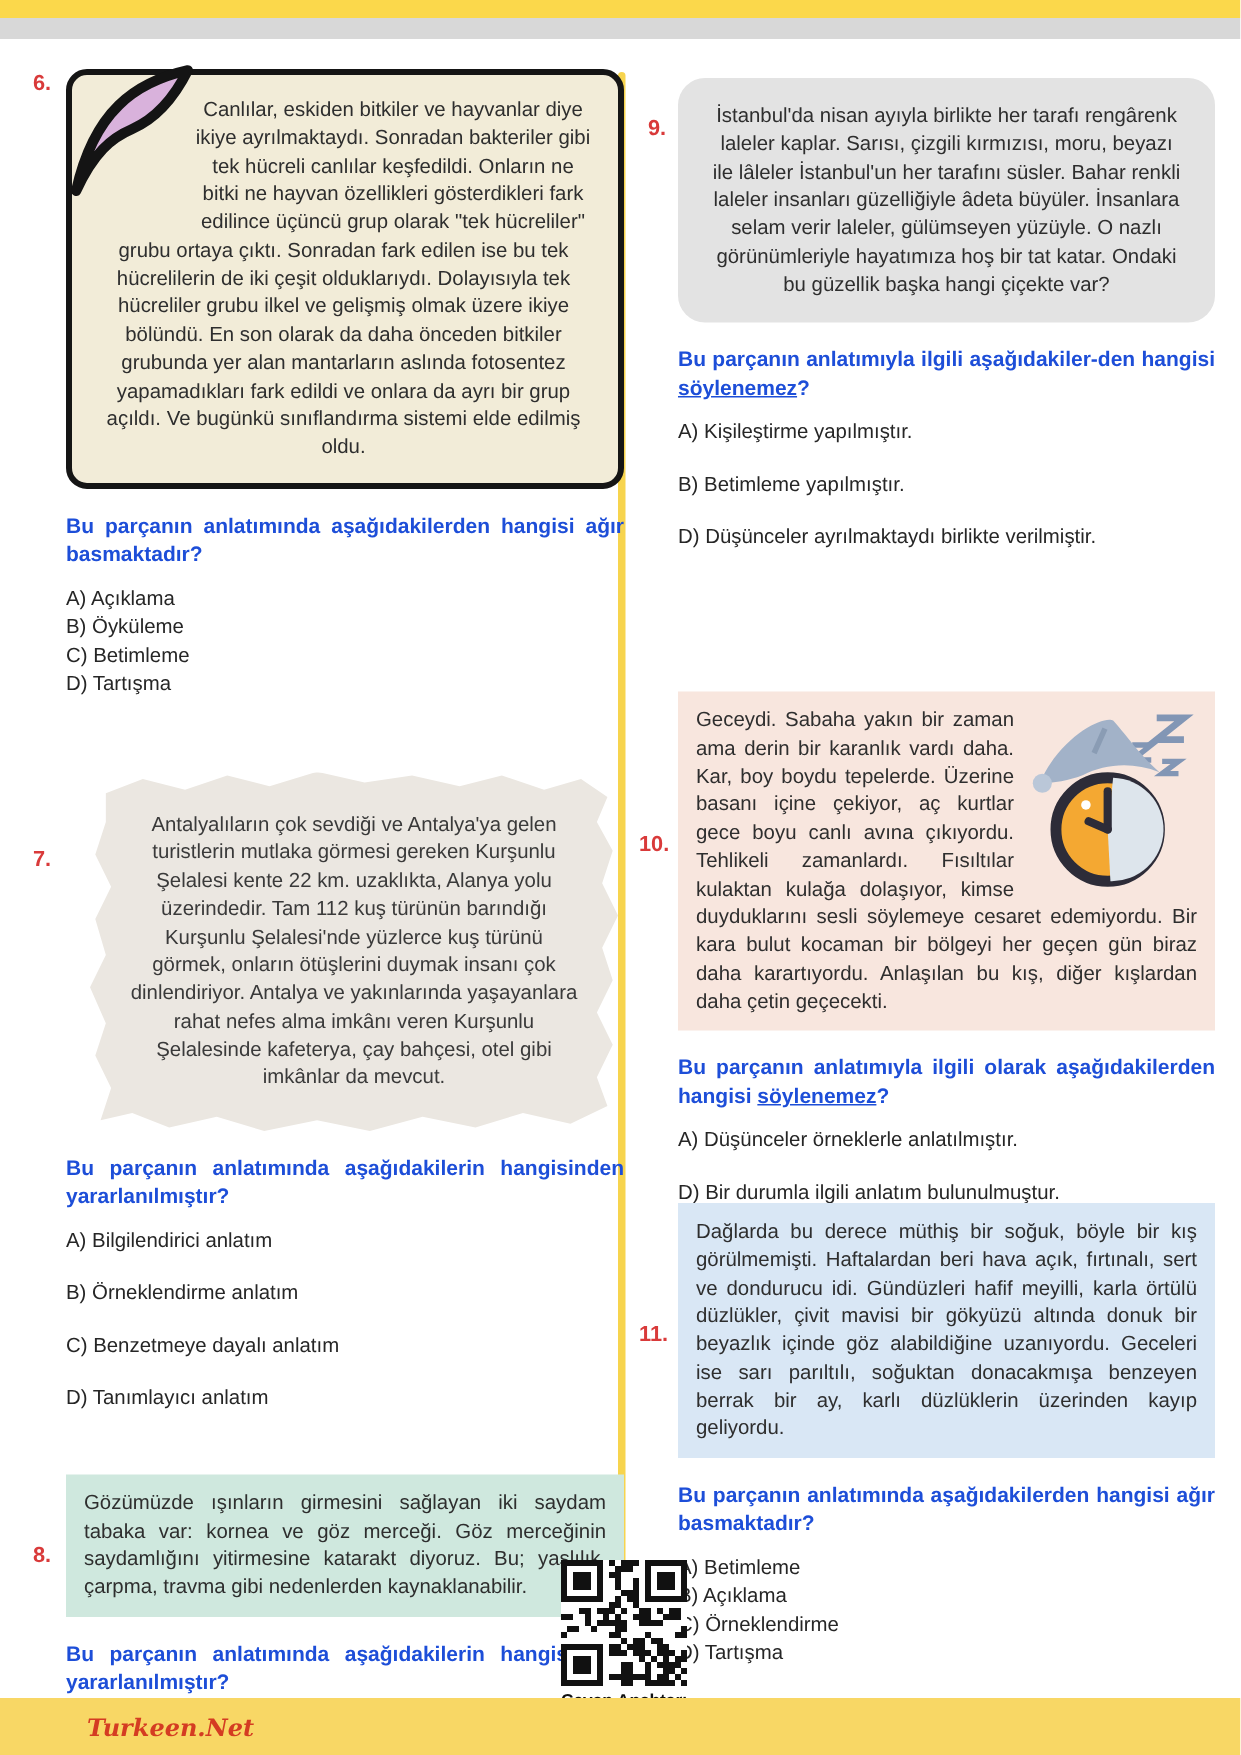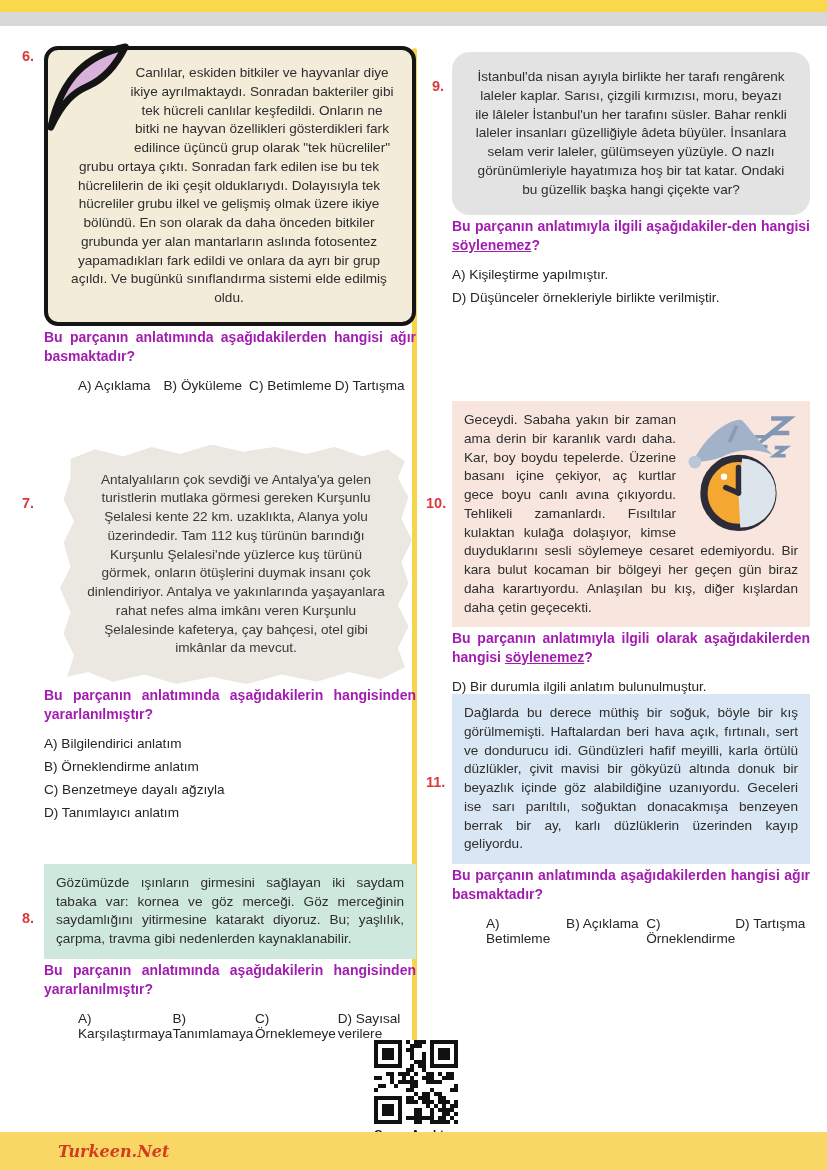--- a/index.html
+++ b/index.html
@@ -19,24 +19,24 @@
   
   .col { position:absolute; top:26px; }
   .col-left  { left:24px;  width:392px; }
   .col-right { left:432px; width:378px; }
 
   .q { position:relative; padding-left:20px; }
   .qnum { position:absolute; left:0; top:2px; font-weight:bold; font-size:14.5px; color:#d93a3a; }
   .qnum-flush { left:-2px; }
 
   .passage { font-size:13.6px; line-height:1.38; color:#2e2e2e; }
-  .stem { font-weight:bold; font-size:14px; line-height:1.35; color:#a21caf; text-align:justify; margin-top:2px; }
+  .stem { font-weight:bold; font-size:14px; line-height:1.35; color:#1d4ed8; text-align:justify; margin-top:15px; }
   .stem .u { text-decoration:underline; }
-  .opts-grid { display:grid; grid-template-columns:1fr 1fr 1fr 1fr; row-gap:4px; margin-top:12px; font-size:13.6px; width:92%;margin-left:34px; }
-  .opts-col  { display:flex; flex-direction:column; row-gap:8px; margin-top:12px; font-size:13.6px; }
+  .opts-grid { display:grid; grid-template-columns:1fr; row-gap:4px; margin-top:12px; font-size:13.6px; width:92%; }
+  .opts-col  { display:flex; flex-direction:column; row-gap:20px; margin-top:12px; font-size:13.6px; }
 
   
   .box6 { position:relative; background:#f2ecd8; border:4px solid #151515; border-radius:14px; padding:14px 16px 14px 14px; text-align:center; margin-top:20px; }
   .curl-svg { position:absolute; left:-9px; top:-9px; width:98px; height:98px; }
   .curl-float { float:left; width:66px; height:92px; }
 
   
   .torn7 { background:#ebe7e1; color:#3a3a3a; text-align:center; padding:26px 24px; margin:52px 4px 0 16px;
     clip-path:polygon(3% 6%,10% 2%,18% 5%,26% 1%,34% 4%,43% 0%,52% 3%,61% 1%,70% 4%,78% 1%,86% 5%,93% 2%,98% 7%,96% 14%,99% 22%,97% 31%,100% 40%,97% 49%,99% 58%,96% 67%,99% 76%,96% 85%,98% 93%,91% 98%,82% 95%,73% 99%,63% 96%,53% 100%,43% 97%,33% 100%,24% 96%,15% 99%,8% 95%,2% 97%,4% 88%,1% 79%,3% 70%,0% 60%,3% 51%,1% 41%,4% 32%,1% 23%,3% 14%);
   }
@@ -88,21 +88,21 @@
 
   <div class="q" style="margin-top:6px;">
     <div class="qnum qnum-flush" style="top:50px;">7.</div>
     <div class="torn7 passage">
       <span>Antalyalıların çok sevdiği ve Antalya'ya gelen turistlerin mutlaka görmesi gereken Kurşunlu Şelalesi kente 22 km. uzaklıkta, Alanya yolu üzerindedir. Tam 112 kuş türünün barındığı Kurşunlu Şelalesi'nde yüzlerce kuş türünü görmek, onların ötüşlerini duymak insanı çok dinlendiriyor. Antalya ve yakınlarında yaşayanlara rahat nefes alma imkânı veren Kurşunlu Şelalesinde kafeterya, çay bahçesi, otel gibi imkânlar da mevcut.</span>
     </div>
     <p class="stem"><span>Bu parçanın anlatımında aşağıdakilerin hangisinden yararlanılmıştır?</span><span class="u"></span><span></span></p>
     <div class="opts-col">
       <span>A) Bilgilendirici anlatım</span>
       <span>B) Örneklendirme anlatım</span>
-      <span>C) Benzetmeye dayalı ağzıyla</span>
+      <span>C) Benzetmeye dayalı anlatım</span>
       <span>D) Tanımlayıcı anlatım</span>
     </div>
   </div>
 
   <div class="q">
     <div class="qnum qnum-flush" style="top:46px;">8.</div>
     <div class="panel panel8 passage">
       <span>Gözümüzde ışınların girmesini sağlayan iki saydam tabaka var: kornea ve göz merceği. Göz merceğinin saydamlığını yitirmesine katarakt diyoruz. Bu; yaşlılık, çarpma, travma gibi nedenlerden kaynaklanabilir.</span>
     </div>
     <p class="stem"><span>Bu parçanın anlatımında aşağıdakilerin hangisinden yararlanılmıştır?</span><span class="u"></span><span></span></p>
@@ -118,21 +118,22 @@
 <div class="col col-right">
 
   <div class="q">
     <div class="qnum" style="top:26px;">9.</div>
     <div class="panel9 passage">
       <span>İstanbul'da nisan ayıyla birlikte her tarafı rengârenk laleler kaplar. Sarısı, çizgili kırmızısı, moru, beyazı ile lâleler İstanbul'un her tarafını süsler. Bahar renkli laleler insanları güzelliğiyle âdeta büyüler. İnsanlara selam verir laleler, gülümseyen yüzüyle. O nazlı görünümleriyle hayatımıza hoş bir tat katar. Ondaki bu güzellik başka hangi çiçekte var?</span>
     </div>
     <p class="stem"><span>Bu parçanın anlatımıyla ilgili aşağıdakiler-den hangisi </span><span class="u">söylenemez</span><span>?</span></p>
     <div class="opts-col">
       <span>A) Kişileştirme yapılmıştır.</span>
-      <span>D) Düşünceler örnekleriyle birlikte verilmiştir.</span>
+      <span>B) Betimleme yapılmıştır.</span>
+      <span>D) Düşünceler ayrılmaktaydı birlikte verilmiştir.</span>
     </div>
   </div>
 
   <div class="q">
     <div class="qnum" style="top:94px; left:-6px;">10.</div>
     <div class="panel panel10 passage">
       <svg class="clock-art" viewBox="0 0 130 140">
         <g stroke="#8296b5" stroke-width="5" fill="none">
           <path d="M96,10 H116 L96,26 H116"></path>
           <path d="M78,30 H92 L78,41 H92" stroke-width="4"></path>
@@ -146,20 +147,21 @@
           <path d="M60,92 L46,86"></path>
         </g>
         <path d="M10,58 C26,22 58,8 64,12 C70,18 84,38 98,50 C78,42 58,44 42,52 C32,56 20,58 10,58 Z" fill="#a2b2c8"></path>
         <path d="M58,18 L50,36" stroke="#8a9cb4" stroke-width="4" fill="none"></path>
         <circle cx="12" cy="58" r="7" fill="#bac7d8"></circle>
       </svg>
       <span>Geceydi. Sabaha yakın bir zaman ama derin bir karanlık vardı daha. Kar, boy boydu tepelerde. Üzerine basanı içine çekiyor, aç kurtlar gece boyu canlı avına çıkıyordu. Tehlikeli zamanlardı. Fısıltılar kulaktan kulağa dolaşıyor, kimse duyduklarını sesli söylemeye cesaret edemiyordu. Bir kara bulut kocaman bir bölgeyi her geçen gün biraz daha karartıyordu. Anlaşılan bu kış, diğer kışlardan daha çetin geçecekti.</span>
     </div>
     <p class="stem"><span>Bu parçanın anlatımıyla ilgili olarak aşağıdakilerden hangisi </span><span class="u">söylenemez</span><span>?</span></p>
     <div class="opts-col">
+      <span>A) Düşünceler örneklerle anlatılmıştır.</span>
       <span>D) Bir durumla ilgili anlatım bulunulmuştur.</span>
     </div>
   </div>
 
   <div class="q">
     <div class="qnum" style="top:80px; left:-6px;">11.</div>
     <div class="panel panel11 passage">
       <span>Dağlarda bu derece müthiş bir soğuk, böyle bir kış görülmemişti. Haftalardan beri hava açık, fırtınalı, sert ve dondurucu idi. Gündüzleri hafif meyilli, karla örtülü düzlükler, çivit mavisi bir gökyüzü altında donuk bir beyazlık içinde göz alabildiğine uzanıyordu. Geceleri ise sarı parıltılı, soğuktan donacakmışa benzeyen berrak bir ay, karlı düzlüklerin üzerinden kayıp geliyordu.</span>
     </div>
     <p class="stem"><span>Bu parçanın anlatımında aşağıdakilerden hangisi ağır basmaktadır?</span><span class="u"></span><span></span></p>

